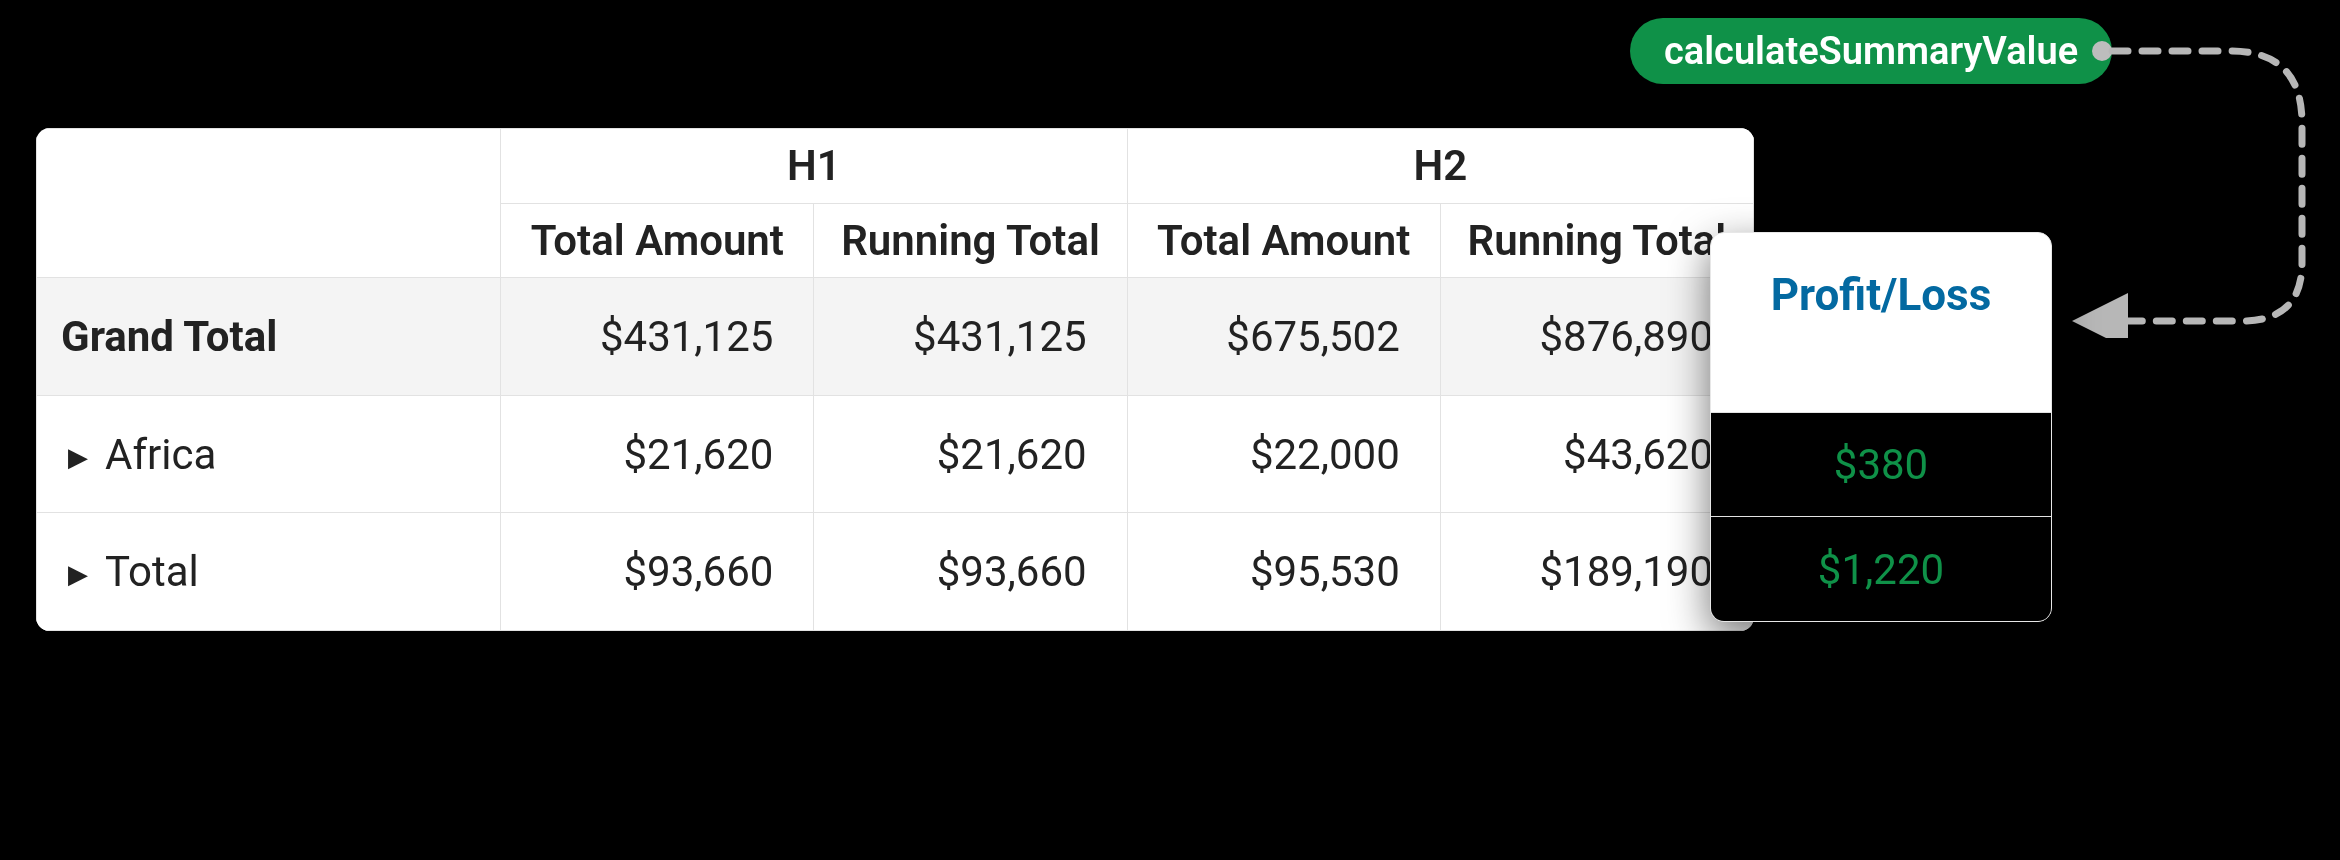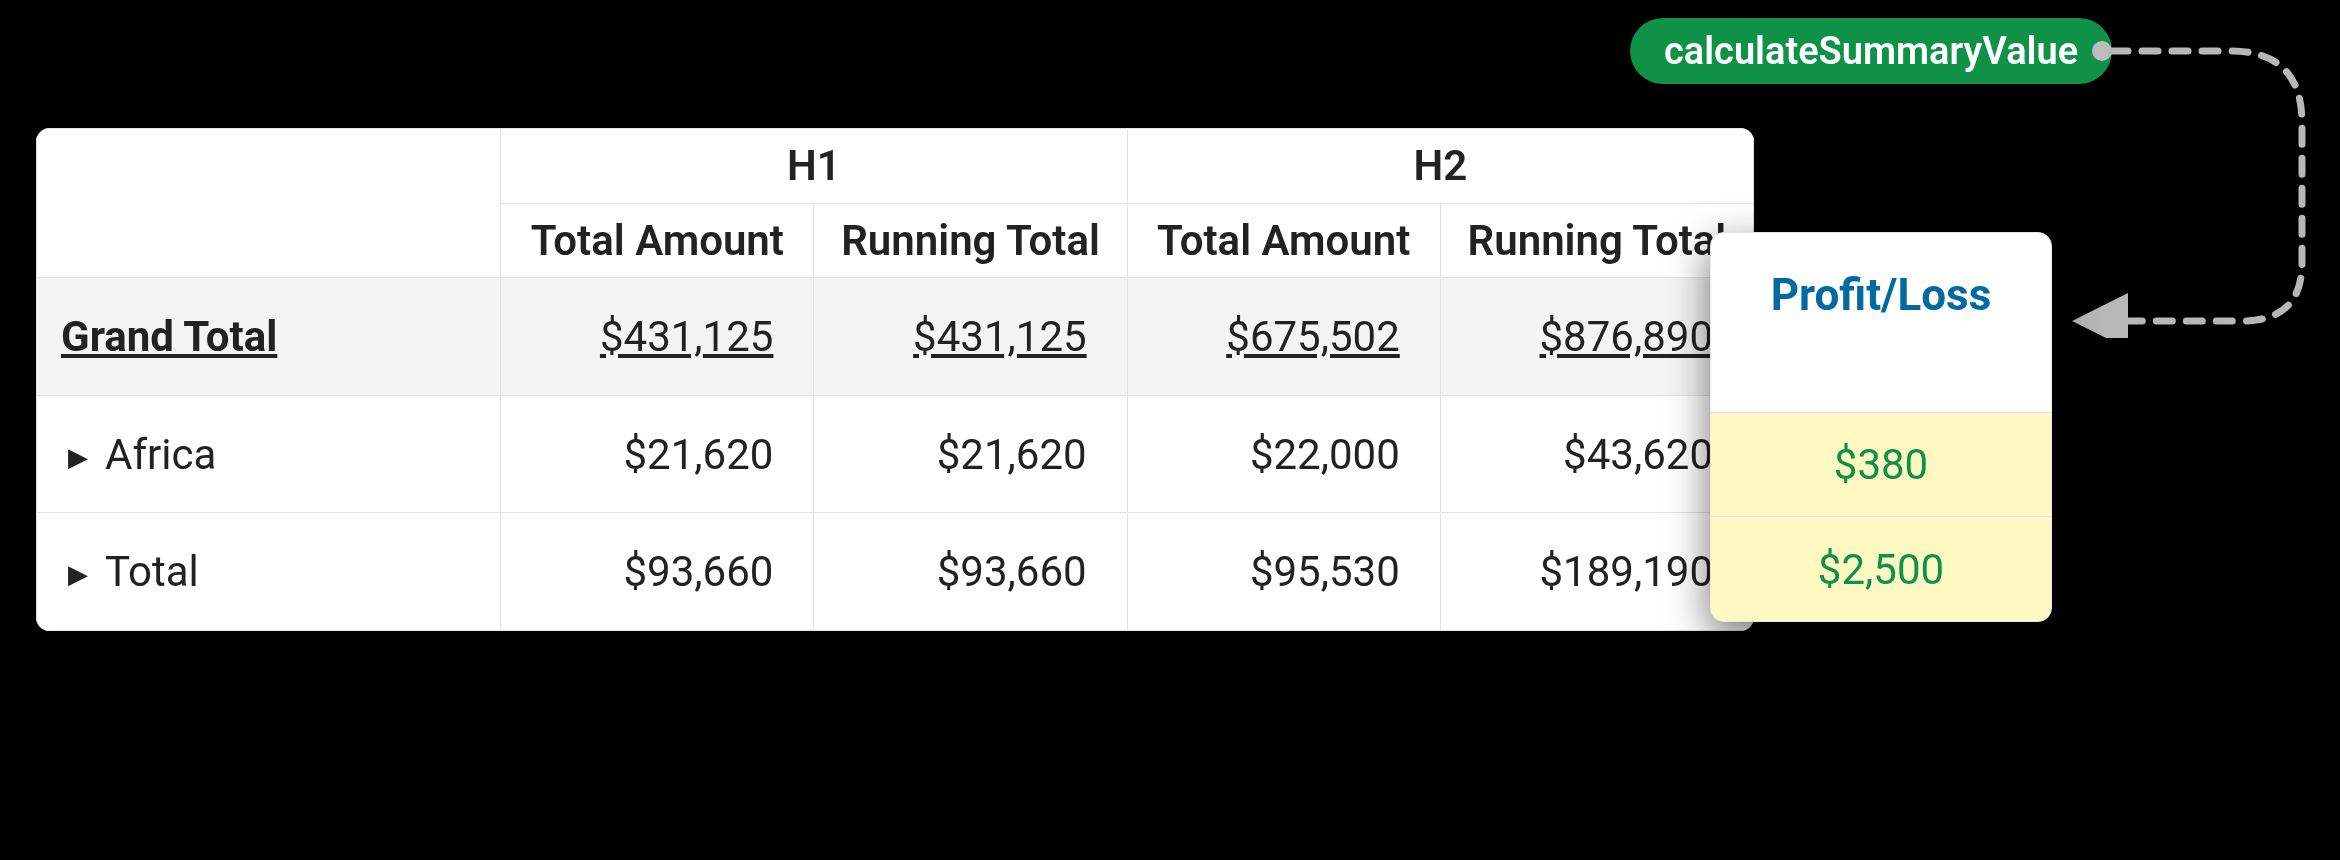--- a/index.html
+++ b/index.html
@@ -92,21 +92,20 @@
     text-align: right;
     background: #fff;
   }
   .pg tbody td.rowlabel {
     text-align: left;
     padding-left: 24px;
     padding-right: 12px;
   }
   .pg tbody tr.grand td {
     background: #f4f4f4;
-    text-decoration: underline;
   }
   .pg tbody tr.grand td.rowlabel {
     font-weight: 700;
   }
   .pg .expander {
     display: inline-block;
     width: 34px;
     text-align: center;
     font-size: 26px;
     color: #222;
@@ -138,21 +137,21 @@
     justify-content: center;
     padding-top: 36px;
   }
   .pl-row {
     height: 104px;
     border-bottom: 1px solid #e2e2e2;
     display: flex;
     align-items: center;
     justify-content: center;
     font-size: 42px;
-    background: #fef9c3;
+    background: #000000;
   }
   .pl-row:last-child { border-bottom: none; }
   .pl-row.is-total {
     background: #e9f5ed;
     color: #222;
   }
   .pl-row.is-pos {
     color: #0F9148;
   }
 </style>
@@ -228,17 +227,17 @@
   </div>
 
   <div class="pl-card">
     <div class="pl-head">
       <span>Profit/Loss</span>
     </div>
     <div class="pl-row is-pos">
       <span>$380</span>
     </div>
     <div class="pl-row is-pos">
-      <span>$2,500</span>
+      <span>$1,220</span>
     </div>
   </div>
 
 </div>
 
 </body></html>

